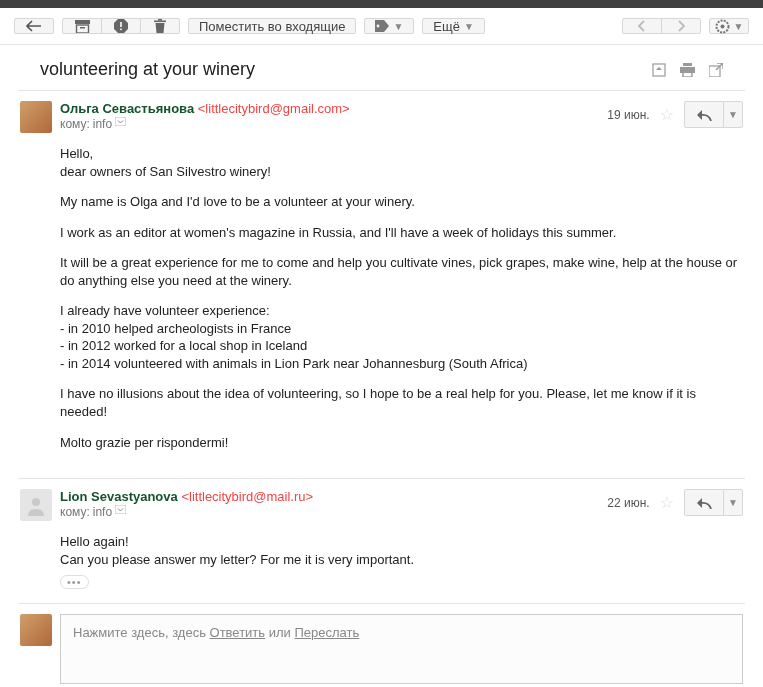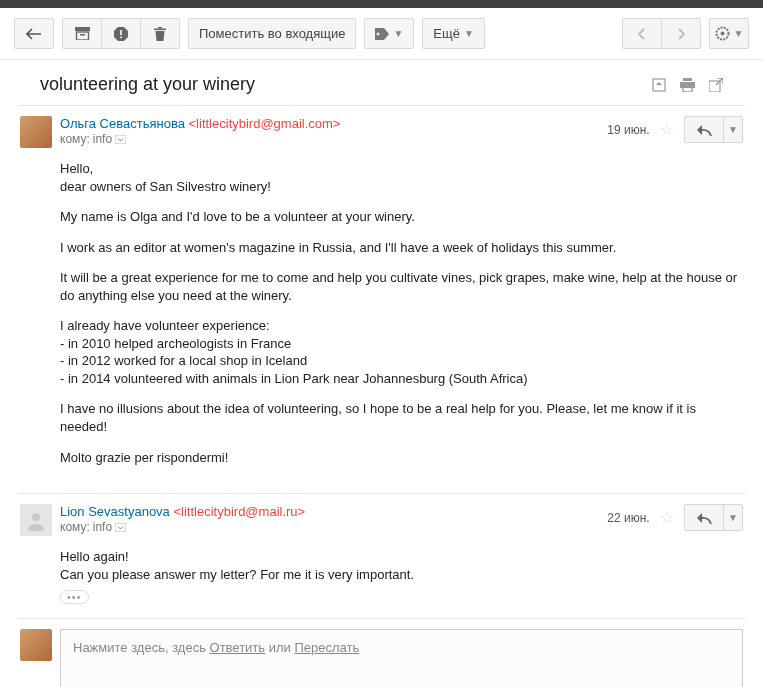--- a/index.html
+++ b/index.html
@@ -1,38 +1,38 @@
 <!DOCTYPE html>
 <html><head>
 <meta charset="utf-8">
 <style>
   html,body{margin:0;padding:0;font-family:Arial,Helvetica,sans-serif;font-size:13px;color:#222;background:#fff}
   .wrap{width:763px}
   .topbar{height:8px;background:#404040}
   .toolbar{display:flex;align-items:center;gap:8px;padding:10px 14px;border-bottom:1px solid #e5e5e5}
-  .btn{display:inline-flex;align-items:center;justify-content:center;height:31px;background:#f5f5f5;border:1px solid #d7d7d7;border-radius:2px;color:#444;padding:0 10px;cursor:pointer;white-space:nowrap;box-sizing:border-box}
+  .btn{display:inline-flex;align-items:center;justify-content:center;height:16px;background:#f5f5f5;border:1px solid #d7d7d7;border-radius:2px;color:#444;padding:0 10px;cursor:pointer;white-space:nowrap;box-sizing:border-box}
   .btn.icon-only{width:40px;padding:0}
   .btn-group{display:flex}
   .btn-group .btn{border-radius:0;margin-left:-1px}
   .btn-group .btn:first-child{border-radius:2px 0 0 2px;margin-left:0}
   .btn-group .btn:last-child{border-radius:0 2px 2px 0}
   .spacer{flex:1}
   .ico{display:inline-block;vertical-align:middle}
   .subject-row{display:flex;align-items:center;padding:14px 40px 10px}
   .subject{font-size:18px;color:#202020;flex:1;font-weight:400}
   .subj-icons{display:flex;gap:14px;color:#999}
   .msg-divider{height:1px;background:#e5e5e5;margin:0 18px}
   .msg{padding:10px 20px 14px}
   .msg-head{display:flex;align-items:flex-start}
   .avatar{width:32px;height:32px;border-radius:2px;flex-shrink:0;margin-right:8px;background:linear-gradient(135deg,#d09f6b,#b06839);position:relative;overflow:hidden}
   .avatar.ph{background:#e5e5e5;display:flex;align-items:center;justify-content:center;color:#bbb}
   .head-main{flex:1;min-width:0}
-  .sender{font-weight:400;color:#0369a1}
+  .sender{font-weight:700;color:#14532d}
   .addr{color:#ef4444;font-weight:400}
-  .to-row{font-size:12px;color:#777;margin-top:1px;display:flex;align-items:center;gap:3px}
+  .to-row{font-size:12px;color:#777;margin-top:1px;display:flex;align-items:flex-start;gap:3px}
   .to-dd{display:inline-flex}
   .head-right{display:flex;align-items:center;gap:10px}
   .date{font-size:12px;color:#555}
   .star{color:#ddd;font-size:16px;cursor:pointer}
   .reply-group{display:flex}
   .reply-group .btn{height:27px}
   .body{margin:12px 0 0 40px;font-size:13px;color:#222;line-height:1.35}
   .body p{margin:0 0 13px}
   .trimmed{margin:6px 0 0 40px}
   .trimmed-btn{display:inline-block;border:1px solid #ddd;border-radius:8px;padding:0 6px;color:#999;font-size:11px;line-height:12px;cursor:pointer;letter-spacing:1px}

